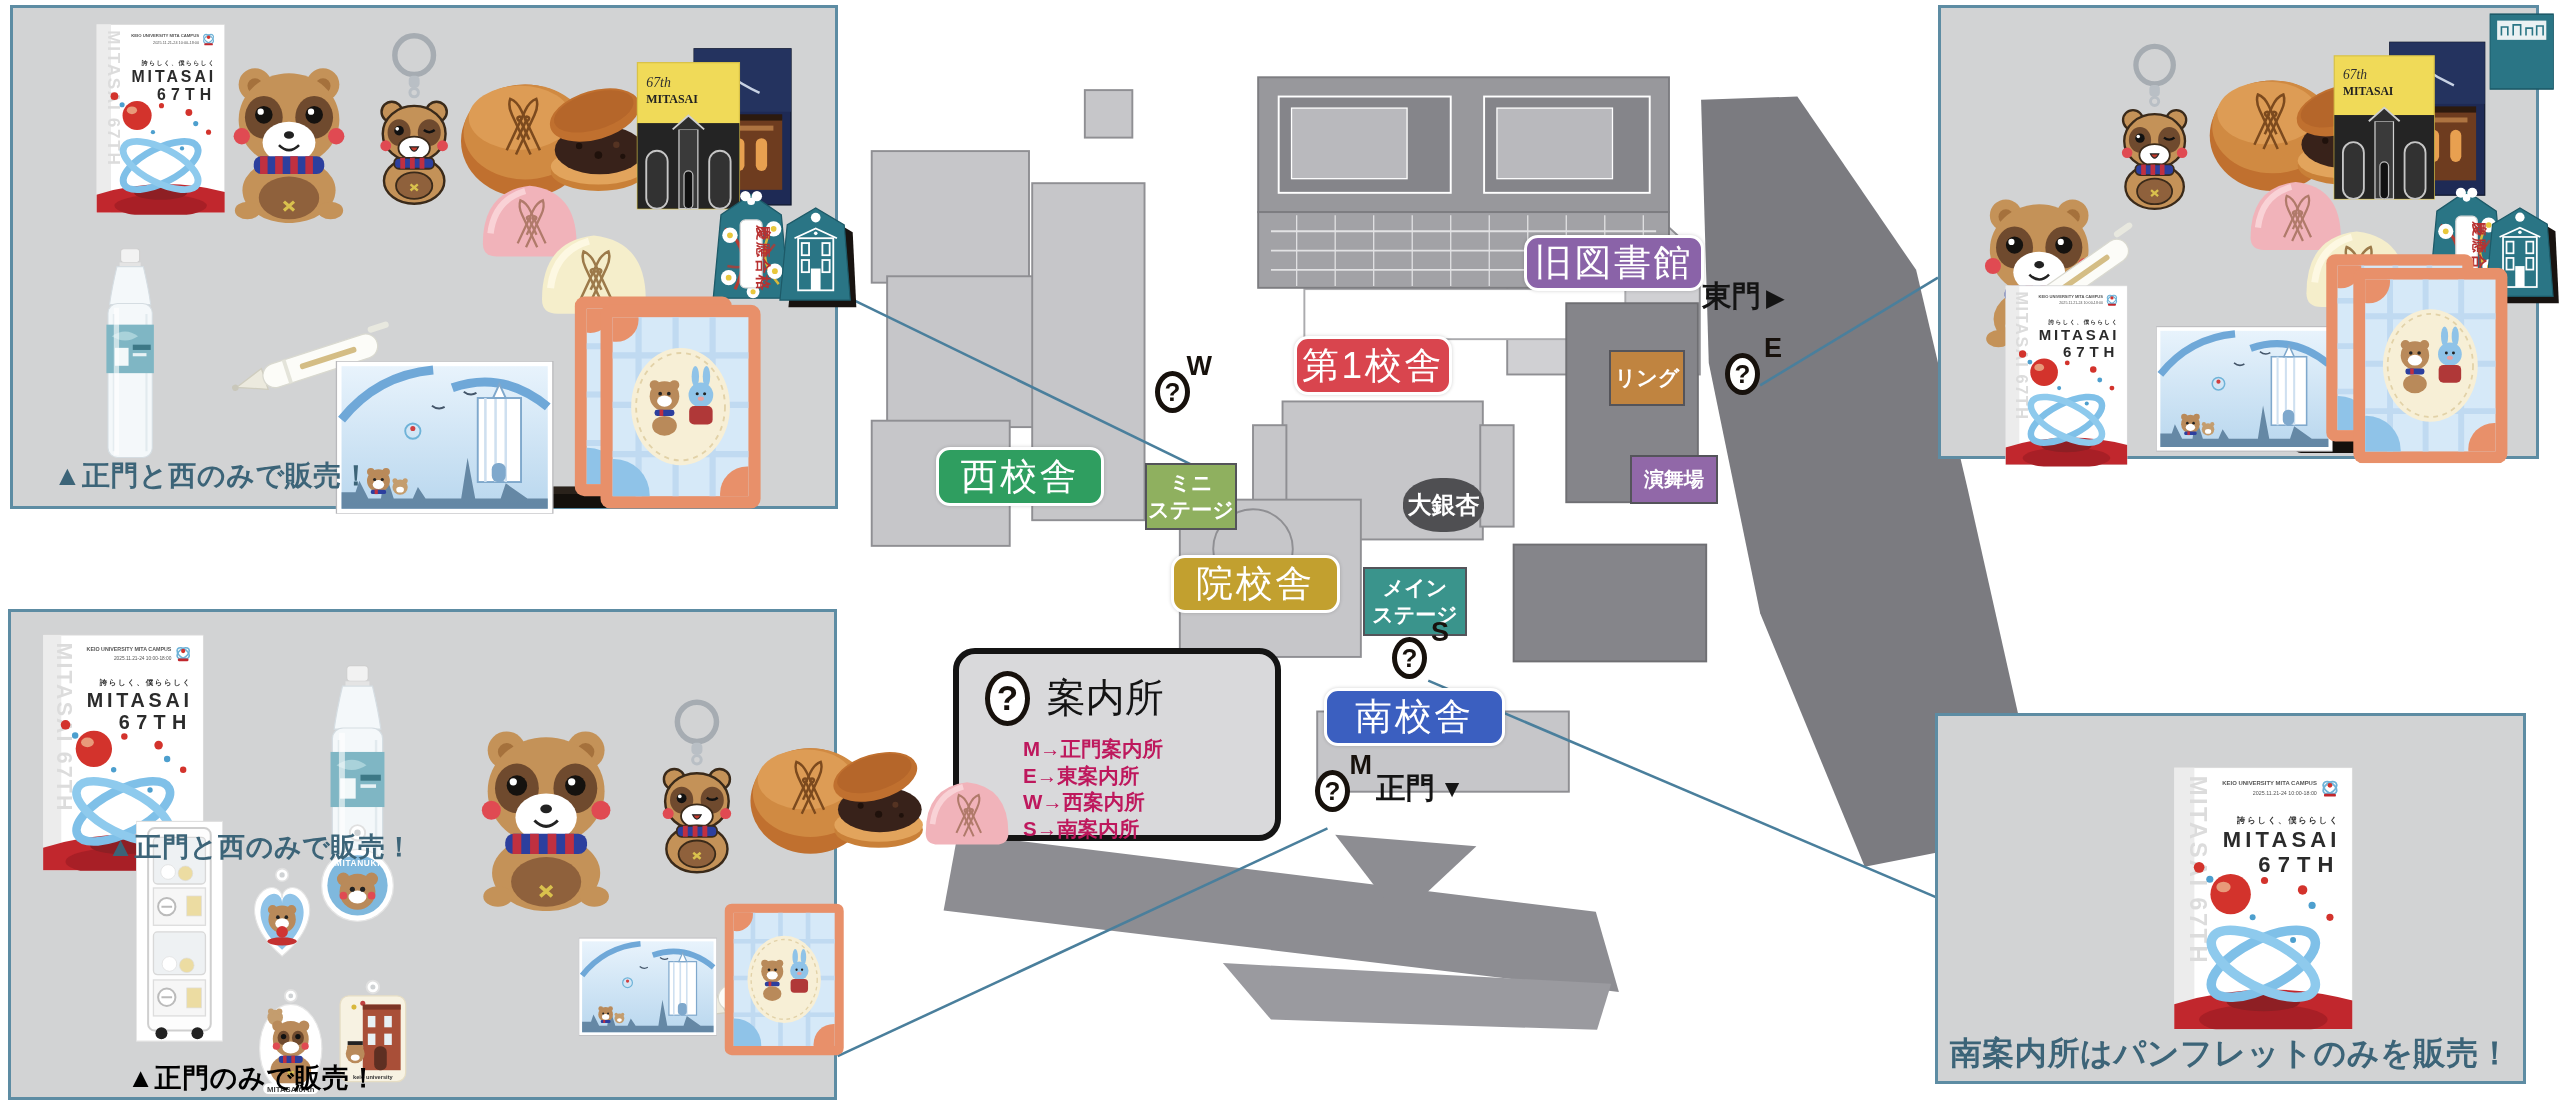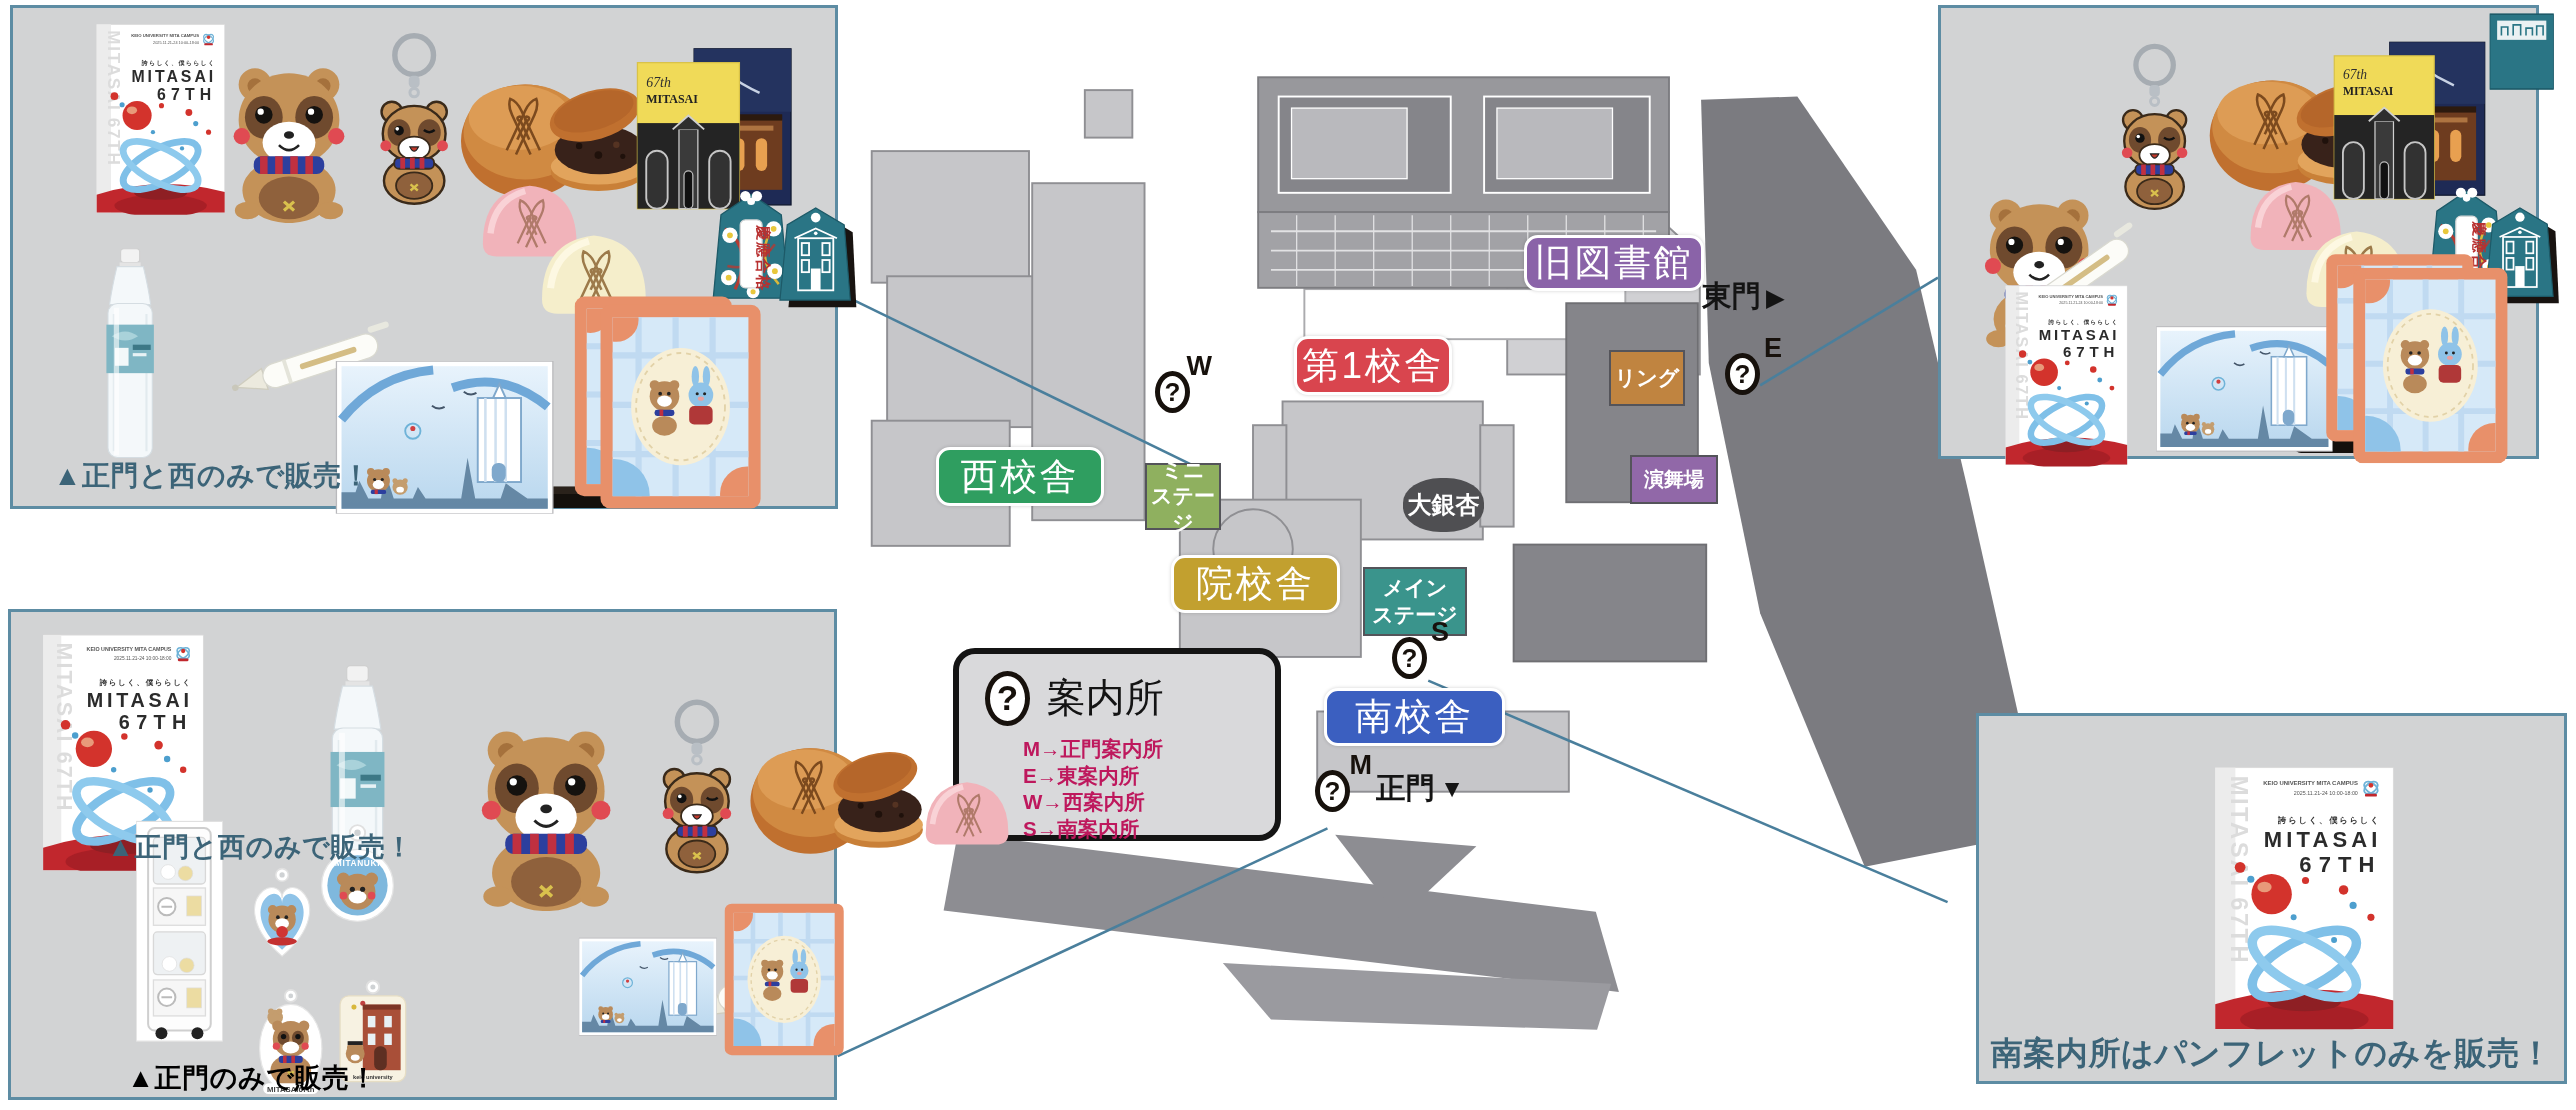--- a/index.html
+++ b/index.html
@@ -522,21 +522,21 @@
   <div class="pill" style="left: 936px; top: 447px; width: 168px; height: 59px; background-color: rgb(47, 158, 96);">
       <span>西校舎</span>
     </div>
   <div class="pill" style="left: 1171px; top: 555px; width: 169px; height: 58px; background-color: rgb(194, 160, 47);">
       <span>院校舎</span>
     </div>
   <div class="pill" style="left: 1324px; top: 688px; width: 181px; height: 58px; background-color: rgb(59, 95, 192);">
       <span>南校舎</span>
     </div>
 
-  <div class="spot" style="left: 1145px; top: 463px; width: 76px; height: 67px; background-color: rgb(143, 176, 95);">
+  <div class="spot" style="left: 1145px; top: 463px; width: 92px; height: 67px; background-color: rgb(143, 176, 95);">
     <span>ミニ</span>
     <span>ステージ</span>
   </div>
   <div class="spot" style="left: 1363px; top: 567px; width: 104px; height: 69px; background-color: rgb(58, 148, 140);">
     <span>メイン</span>
     <span>ステージ</span>
   </div>
   <div class="spot" style="left: 1609px; top: 350px; width: 76px; height: 56px; background-color: rgb(192, 132, 64); text-align: center;">
       <span>リング</span>
     </div>
@@ -659,21 +659,21 @@
       <use href="#sym-charm-round" x="480" y="325" width="120" height="180"></use>
       <use href="#sym-charm-bear" x="380" y="585" width="112" height="172"></use>
       <use href="#sym-charm-keio" x="505" y="570" width="118" height="172"></use>
       <use href="#sym-clearfile" x="885" y="468" width="215" height="232"></use>
       <use href="#sym-folder" x="1112" y="430" width="186" height="285"></use>
     </svg>
     <div class="caption" style="left: 96px; top: 217px; font-size: 27px; color: rgb(60, 100, 120);">▲正門と西のみで販売！</div>
     <div class="caption" style="left: 116px; top: 448px; font-size: 27px; color: #000000;">▲正門のみで販売！</div>
   </div>
 
-  <div class="panel" style="left: 1976px; top: 713px; width: 591px; height: 371px; border-color: rgb(93, 140, 163); background-color: rgb(210, 211, 212);">
+  <div class="panel" style="left: 1935px; top: 713px; width: 591px; height: 371px; border-color: rgb(93, 140, 163); background-color: rgb(210, 211, 212);">
     <svg class="panel-art" width="591" height="371" viewBox="0 0 921 578">
       <use href="#sym-pamphlet" x="368" y="80" width="278" height="408"></use>
     </svg>
     <div class="caption" style="left: 0px; top: 316px; width: 100%; text-align: center; font-size: 32px; color: rgb(60, 100, 120);">南案内所はパンフレットのみを販売！</div>
   </div>
 
 </div>
 
 
 </body></html>

